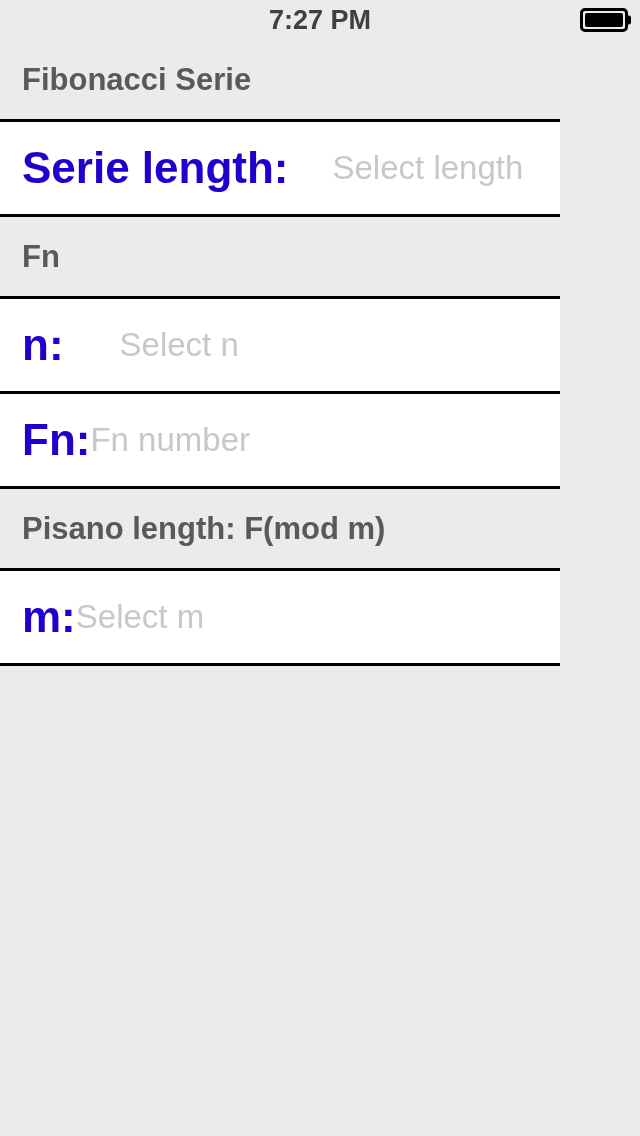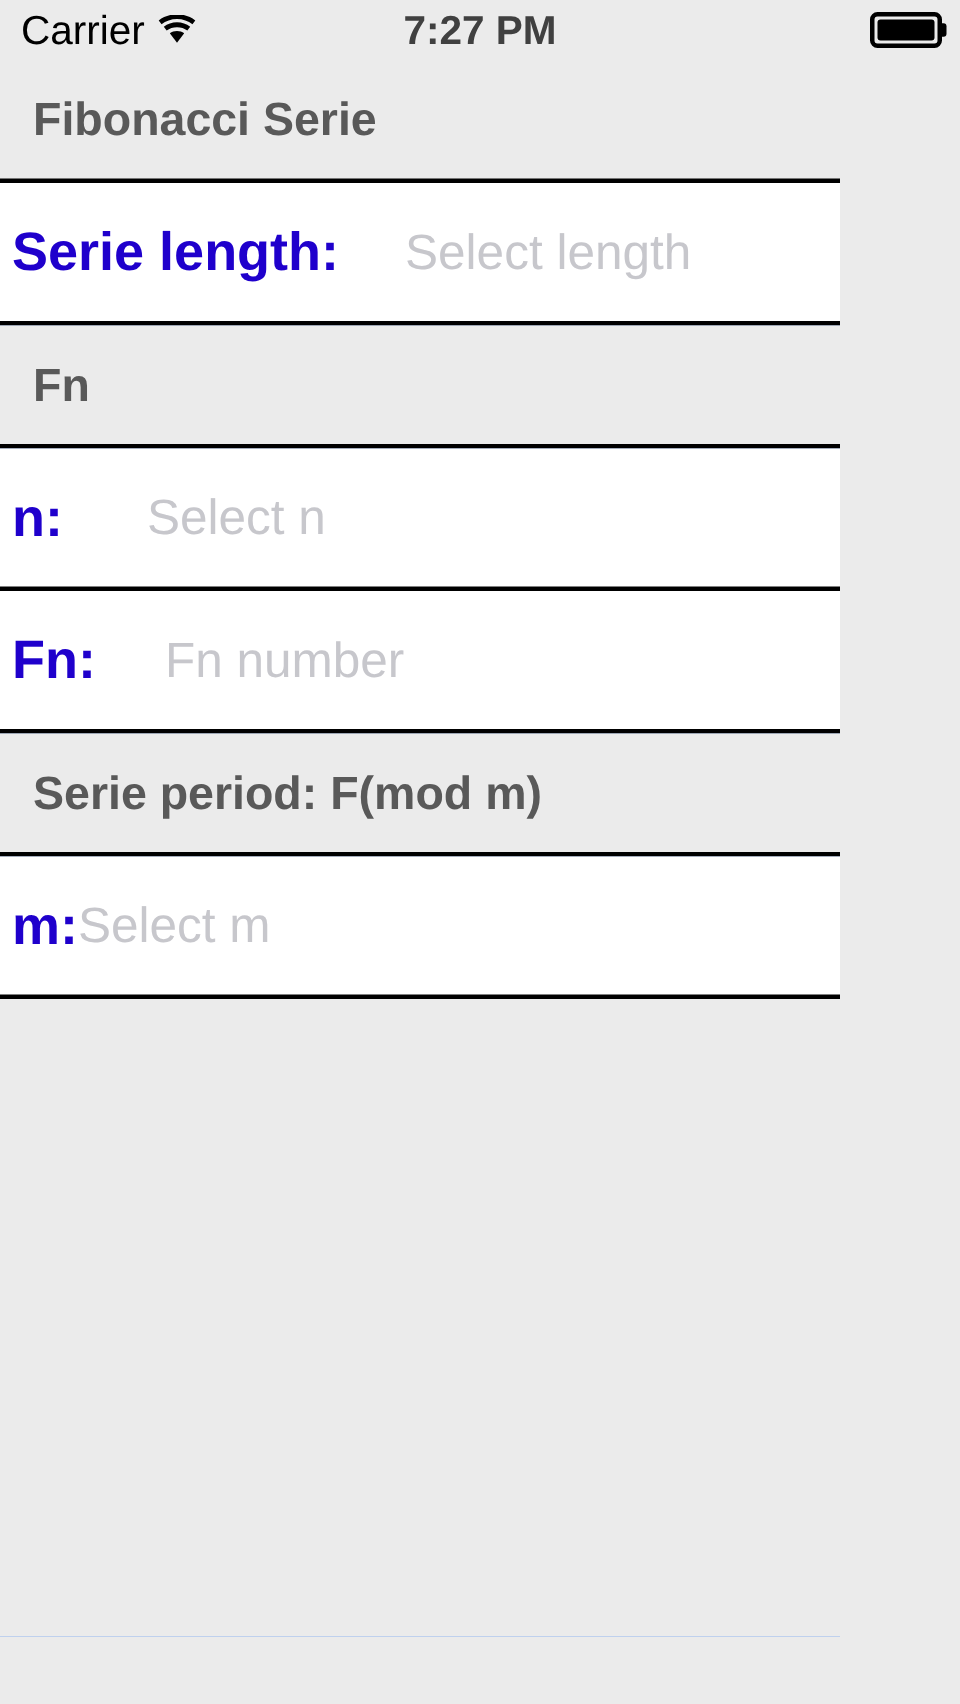--- a/index.html
+++ b/index.html
@@ -84,21 +84,21 @@
     transform: translateY(-50%);
     width: 4px;
     height: 9px;
     background: #000;
     border-radius: 0 2px 2px 0;
   }
 
   
   .table-view {
     width: 560px;
-    background: #3b82f6;
+    background: #f9a8d4;
   }
 
   .section-header {
     height: 82px;
     background: #ebebeb;
     display: flex;
     align-items: center;
     border-bottom: 3px solid #000;
     box-sizing: border-box;
   }
@@ -112,22 +112,22 @@
 
   .field-row {
     height: 95px;
     background: #ffffff;
     display: flex;
     align-items: center;
     border-bottom: 3px solid #000;
     box-sizing: border-box;
   }
   .field-label {
-    margin-left: 8px;
-    font-size: 36px;
+    margin-left: 22px;
+    font-size: 44px;
     font-weight: bold;
     color: #1f00cc;
     line-height: 1;
     white-space: nowrap;
   }
   .field-input {
     border: none;
     outline: none;
     background: transparent;
     font-family: "Liberation Sans", sans-serif;
@@ -138,43 +138,33 @@
     margin: 0;
     flex: 1;
     height: 48px;
   }
   .field-input::placeholder {
     color: #c7c7cc;
     opacity: 1;
   }
   .row-serie .field-input { margin-left: 44px; }
   .row-n .field-input     { margin-left: 56px; }
-  .row-fn .field-input    { margin-left: 46px; }
+  .row-fn .field-input    { }
   .row-m .field-input     { }
 
   .table-filler {
     background: #ebebeb;
     width: 640px;
     height: 425px;
   }
 </style>
 </head>
 <body>
 
 <div class="status-bar">
-  <div class="status-left">
-    <span class="carrier-text">Carrier</span>
-    <span class="wifi-icon">
-      <svg viewBox="0 0 26 20" width="26" height="20" aria-hidden="true">
-        <path d="M13 18.5 L8.2 12.2 C9.6 11.2 11.2 10.7 13 10.7 C14.8 10.7 16.4 11.2 17.8 12.2 Z" fill="#000"></path>
-        <path d="M13 8.2 C10.4 8.2 8.0 9.0 6.1 10.4 L4.2 7.9 C6.7 6.0 9.7 4.9 13 4.9 C16.3 4.9 19.3 6.0 21.8 7.9 L19.9 10.4 C18.0 9.0 15.6 8.2 13 8.2 Z" fill="#000"></path>
-        <path d="M13 2.6 C9.1 2.6 5.5 3.9 2.7 6.1 L0.8 3.6 C4.2 1.0 8.4 -0.5 13 -0.5 C17.6 -0.5 21.8 1.0 25.2 3.6 L23.3 6.1 C20.5 3.9 16.9 2.6 13 2.6 Z" fill="#000"></path>
-      </svg>
-    </span>
-  </div>
   <div class="status-time">7:27 PM</div>
   <div class="status-right">
     <span class="battery">
       <span class="battery-fill"></span>
       <span class="battery-cap"></span>
     </span>
   </div>
 </div>
 
 <div class="table-view">
@@ -193,21 +183,21 @@
   <div class="field-row row-n">
     <span class="field-label">n:</span>
     <input class="field-input" type="text" placeholder="Select n" style="">
   </div>
   <div class="field-row row-fn">
     <span class="field-label">Fn:</span>
     <input class="field-input" type="text" placeholder="Fn number" style="">
   </div>
 
   <div class="section-header">
-    <span class="section-header-title">Serie period: F(mod m)</span>
+    <span class="section-header-title">Pisano length: F(mod m)</span>
   </div>
   <div class="field-row row-m">
     <span class="field-label">m:</span>
     <input class="field-input" type="text" placeholder="Select m" style="">
   </div>
 
   <div class="table-filler"></div>
 </div>
 
 </body></html>

